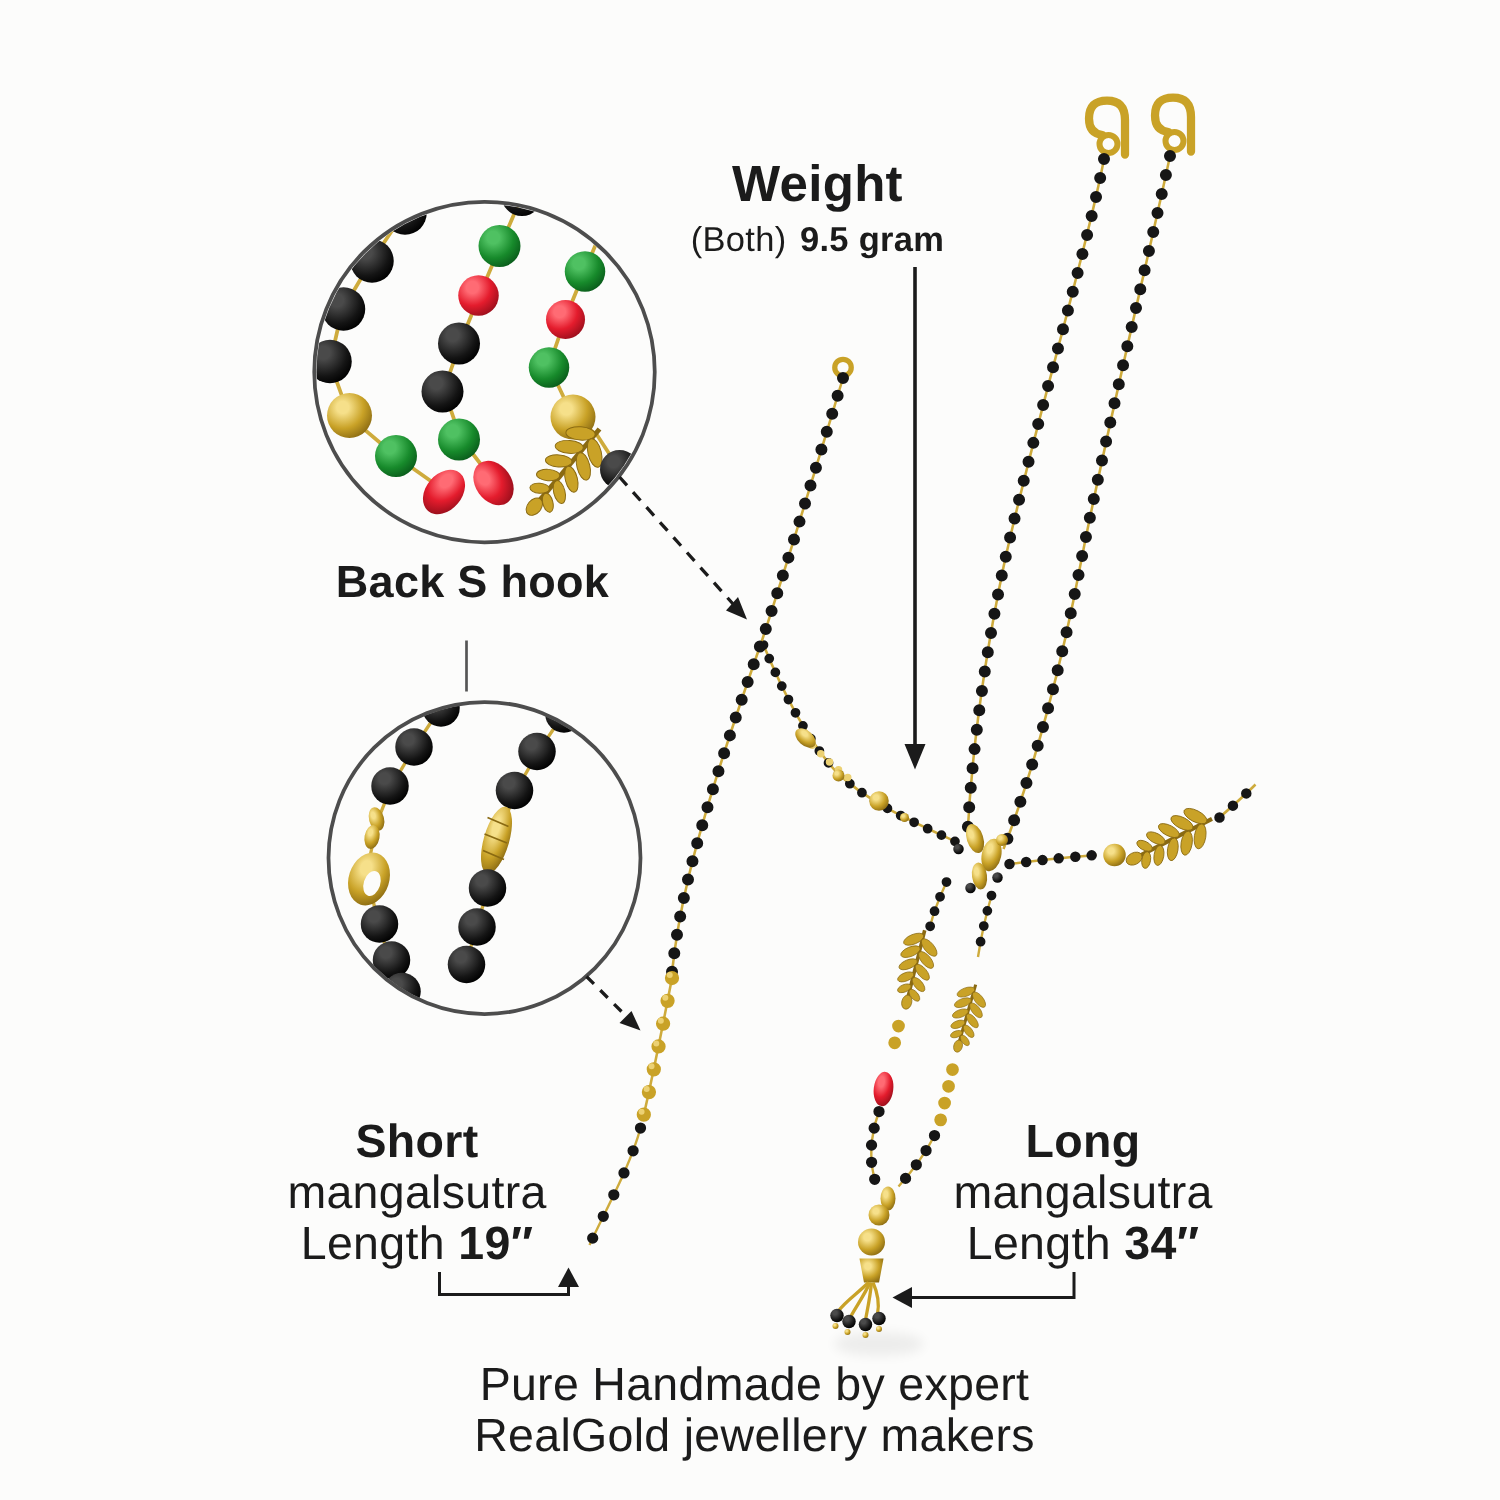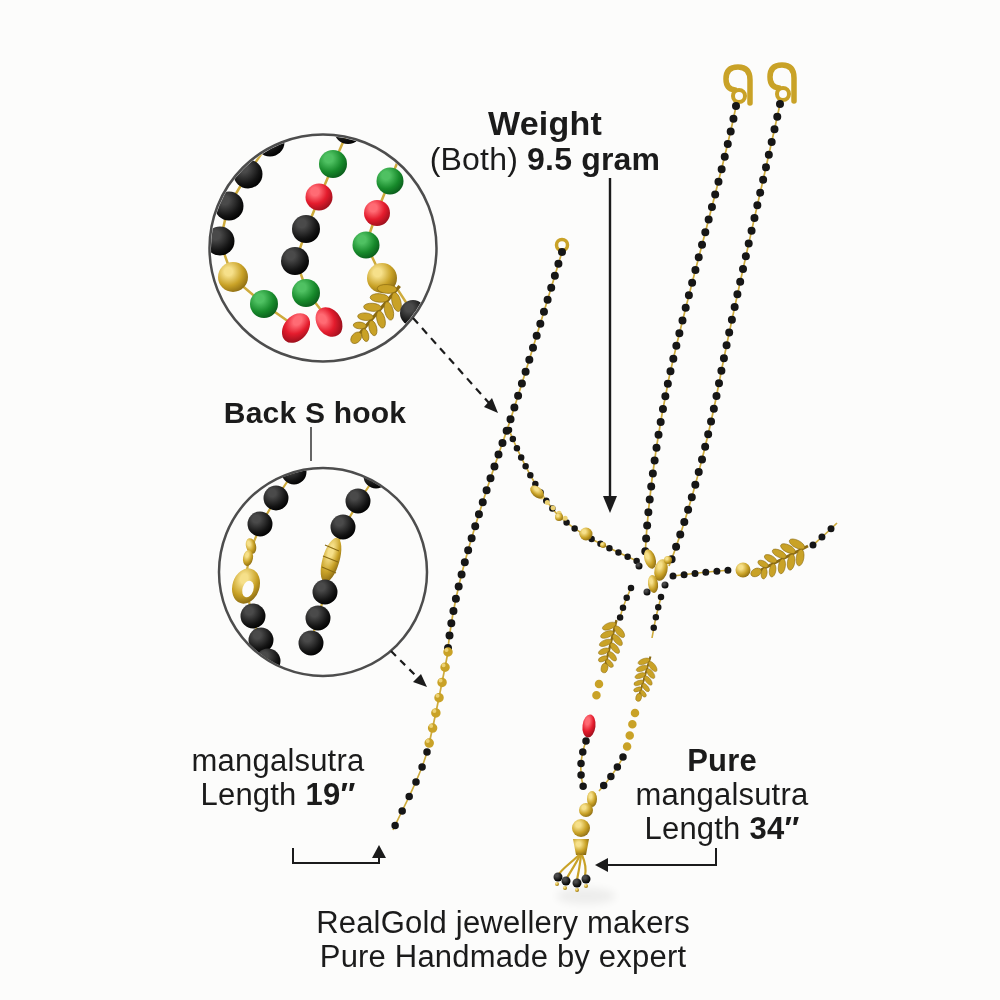--- a/index.html
+++ b/index.html
@@ -8,21 +8,21 @@
     --text:#1b1b1b; --background:#fcfcfb; --outline:#4d4d4d;
   }
   html,body{margin:0;padding:0;}
   body{width:1000px;height:1000px;background:var(--background);
        font-family:"Liberation Sans",sans-serif;color:var(--text);overflow:hidden;}
   .stage{position:relative;width:968px;height:1000px;}
   svg.scene{position:absolute;left:0;top:0;}
   .t{position:absolute;text-align:center;line-height:34px;letter-spacing:.2px;}
   .b{font-weight:700;}
   .weight-title{font-size:34px;font-weight:700;line-height:38px;}
-  .weight-value{font-size:32px;}
+  .weight-value{font-size:23px;}
   .hook-label{font-size:30px;font-weight:700;}
   .side-label{font-size:31px;}
   .footer{font-size:31px;}
   .sp{margin-left:9px;}
   
   .lnk{stroke:var(--gold);opacity:.9;fill:none;}
   .st-black{stroke:var(--bead-black);fill:none;}
   .st-gold{stroke:var(--gold);fill:none;}
   .st-goldl{stroke:var(--gold-light);fill:none;}
   .ln{stroke:var(--text);fill:none;}
@@ -282,31 +282,32 @@
       <polygon class="fill-text" points="595,865 608,858 608,872"></polygon>
     </g>
   </g>
 </svg>
 
 <div class="t" style="left:395px;top:104px;width:300px;">
   <div class="weight-title">Weight</div>
   <div class="weight-value"><span>(Both)</span><span class="b sp">9.5 gram</span></div>
 </div>
 
-<div class="t hook-label" style="left:165px;top:396px;width:300px;">Back S hook</div>
+<div class="t hook-label" style="left:165px;top:372px;width:300px;">Back S hook</div>
 
 <div class="t side-label" style="left:128px;top:744px;width:300px;">
+  <div class="b">Short</div>
   <div>mangalsutra</div>
   <div><span>Length</span><span class="b sp">19″</span></div>
 </div>
 
 <div class="t side-label" style="left:572px;top:744px;width:300px;">
-  <div class="b">Pure</div>
+  <div class="b">Long</div>
   <div>mangalsutra</div>
   <div><span>Length</span><span class="b sp">34″</span></div>
 </div>
 
 <div class="t footer" style="left:303px;top:906px;width:400px;">
+  <div>Pure Handmade by expert</div>
   <div>RealGold jewellery makers</div>
-  <div>Pure Handmade by expert</div>
 </div>
 
 </div>
 
 </body></html>

